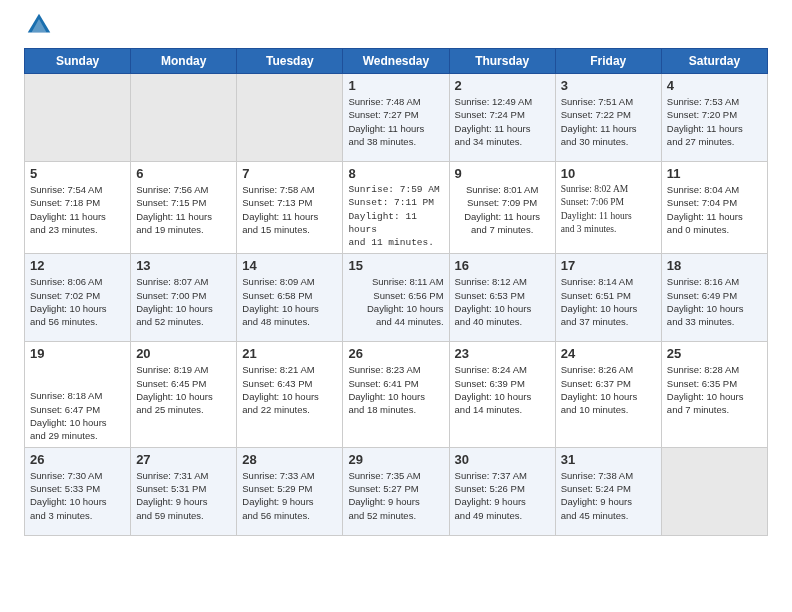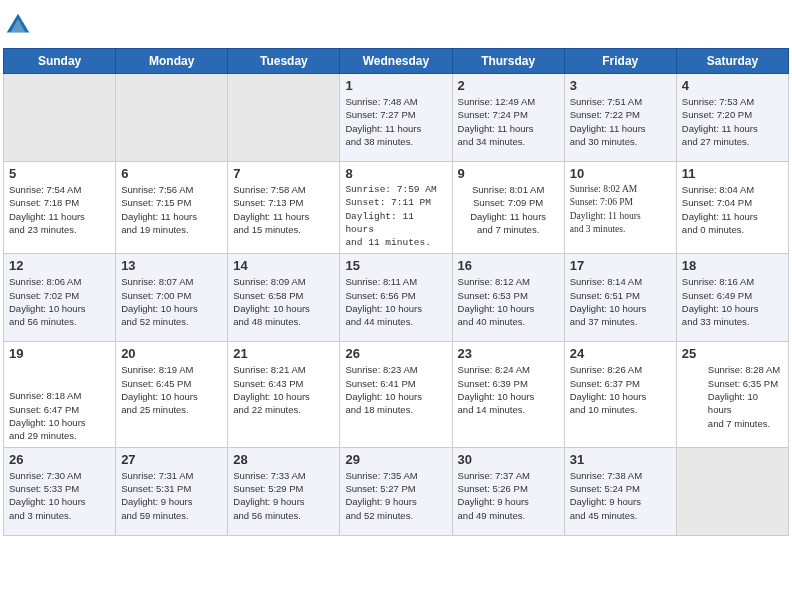--- a/index.html
+++ b/index.html
@@ -4,21 +4,21 @@
   <style>
     * { box-sizing: border-box; margin: 0; padding: 0; }
     body {
       font-family: Arial, sans-serif;
       background: #fff;
       width: 792px;
       min-height: 612px;
     }
     .container {
       width: 792px;
-      padding: 10px 3px;
+      padding: 10px 24px;
     }
     .header {
       display: flex;
       align-items: flex-start;
       justify-content: space-between;
       margin-bottom: 8px;
     }
     .logo {
       display: flex;
       align-items: center;
@@ -225,21 +225,21 @@
           </td>
           <td>
             <span class="day-number">14</span>
             <div class="day-info" style="white-space: pre-line;">Sunrise: 8:09 AM
 Sunset: 6:58 PM
 Daylight: 10 hours
 and 48 minutes.</div>
           </td>
           <td>
             <span class="day-number">15</span>
-            <div class="day-info" style="white-space: pre-line;">Sunrise: 8:11 AM
+            <div class="day-info" style="white-space: pre-line; text-align: right;">Sunrise: 8:11 AM
 Sunset: 6:56 PM
 Daylight: 10 hours
 and 44 minutes.</div>
           </td>
           <td>
             <span class="day-number">16</span>
             <div class="day-info" style="white-space: pre-line;">Sunrise: 8:12 AM
 Sunset: 6:53 PM
 Daylight: 10 hours
 and 40 minutes.</div>
@@ -297,21 +297,21 @@
           </td>
           <td>
             <span class="day-number">24</span>
             <div class="day-info" style="white-space: pre-line;">Sunrise: 8:26 AM
 Sunset: 6:37 PM
 Daylight: 10 hours
 and 10 minutes.</div>
           </td>
           <td>
             <span class="day-number">25</span>
-            <div class="day-info" style="white-space: pre-line; margin-left: 26px;">Sunrise: 8:28 AM
+            <div class="day-info" style="white-space: pre-line;">Sunrise: 8:28 AM
 Sunset: 6:35 PM
 Daylight: 10 hours
 and 7 minutes.</div>
           </td>
         </tr>
         <tr>
           <td>
             <span class="day-number">26</span>
             <div class="day-info" style="white-space: pre-line;">Sunrise: 7:30 AM
 Sunset: 5:33 PM

